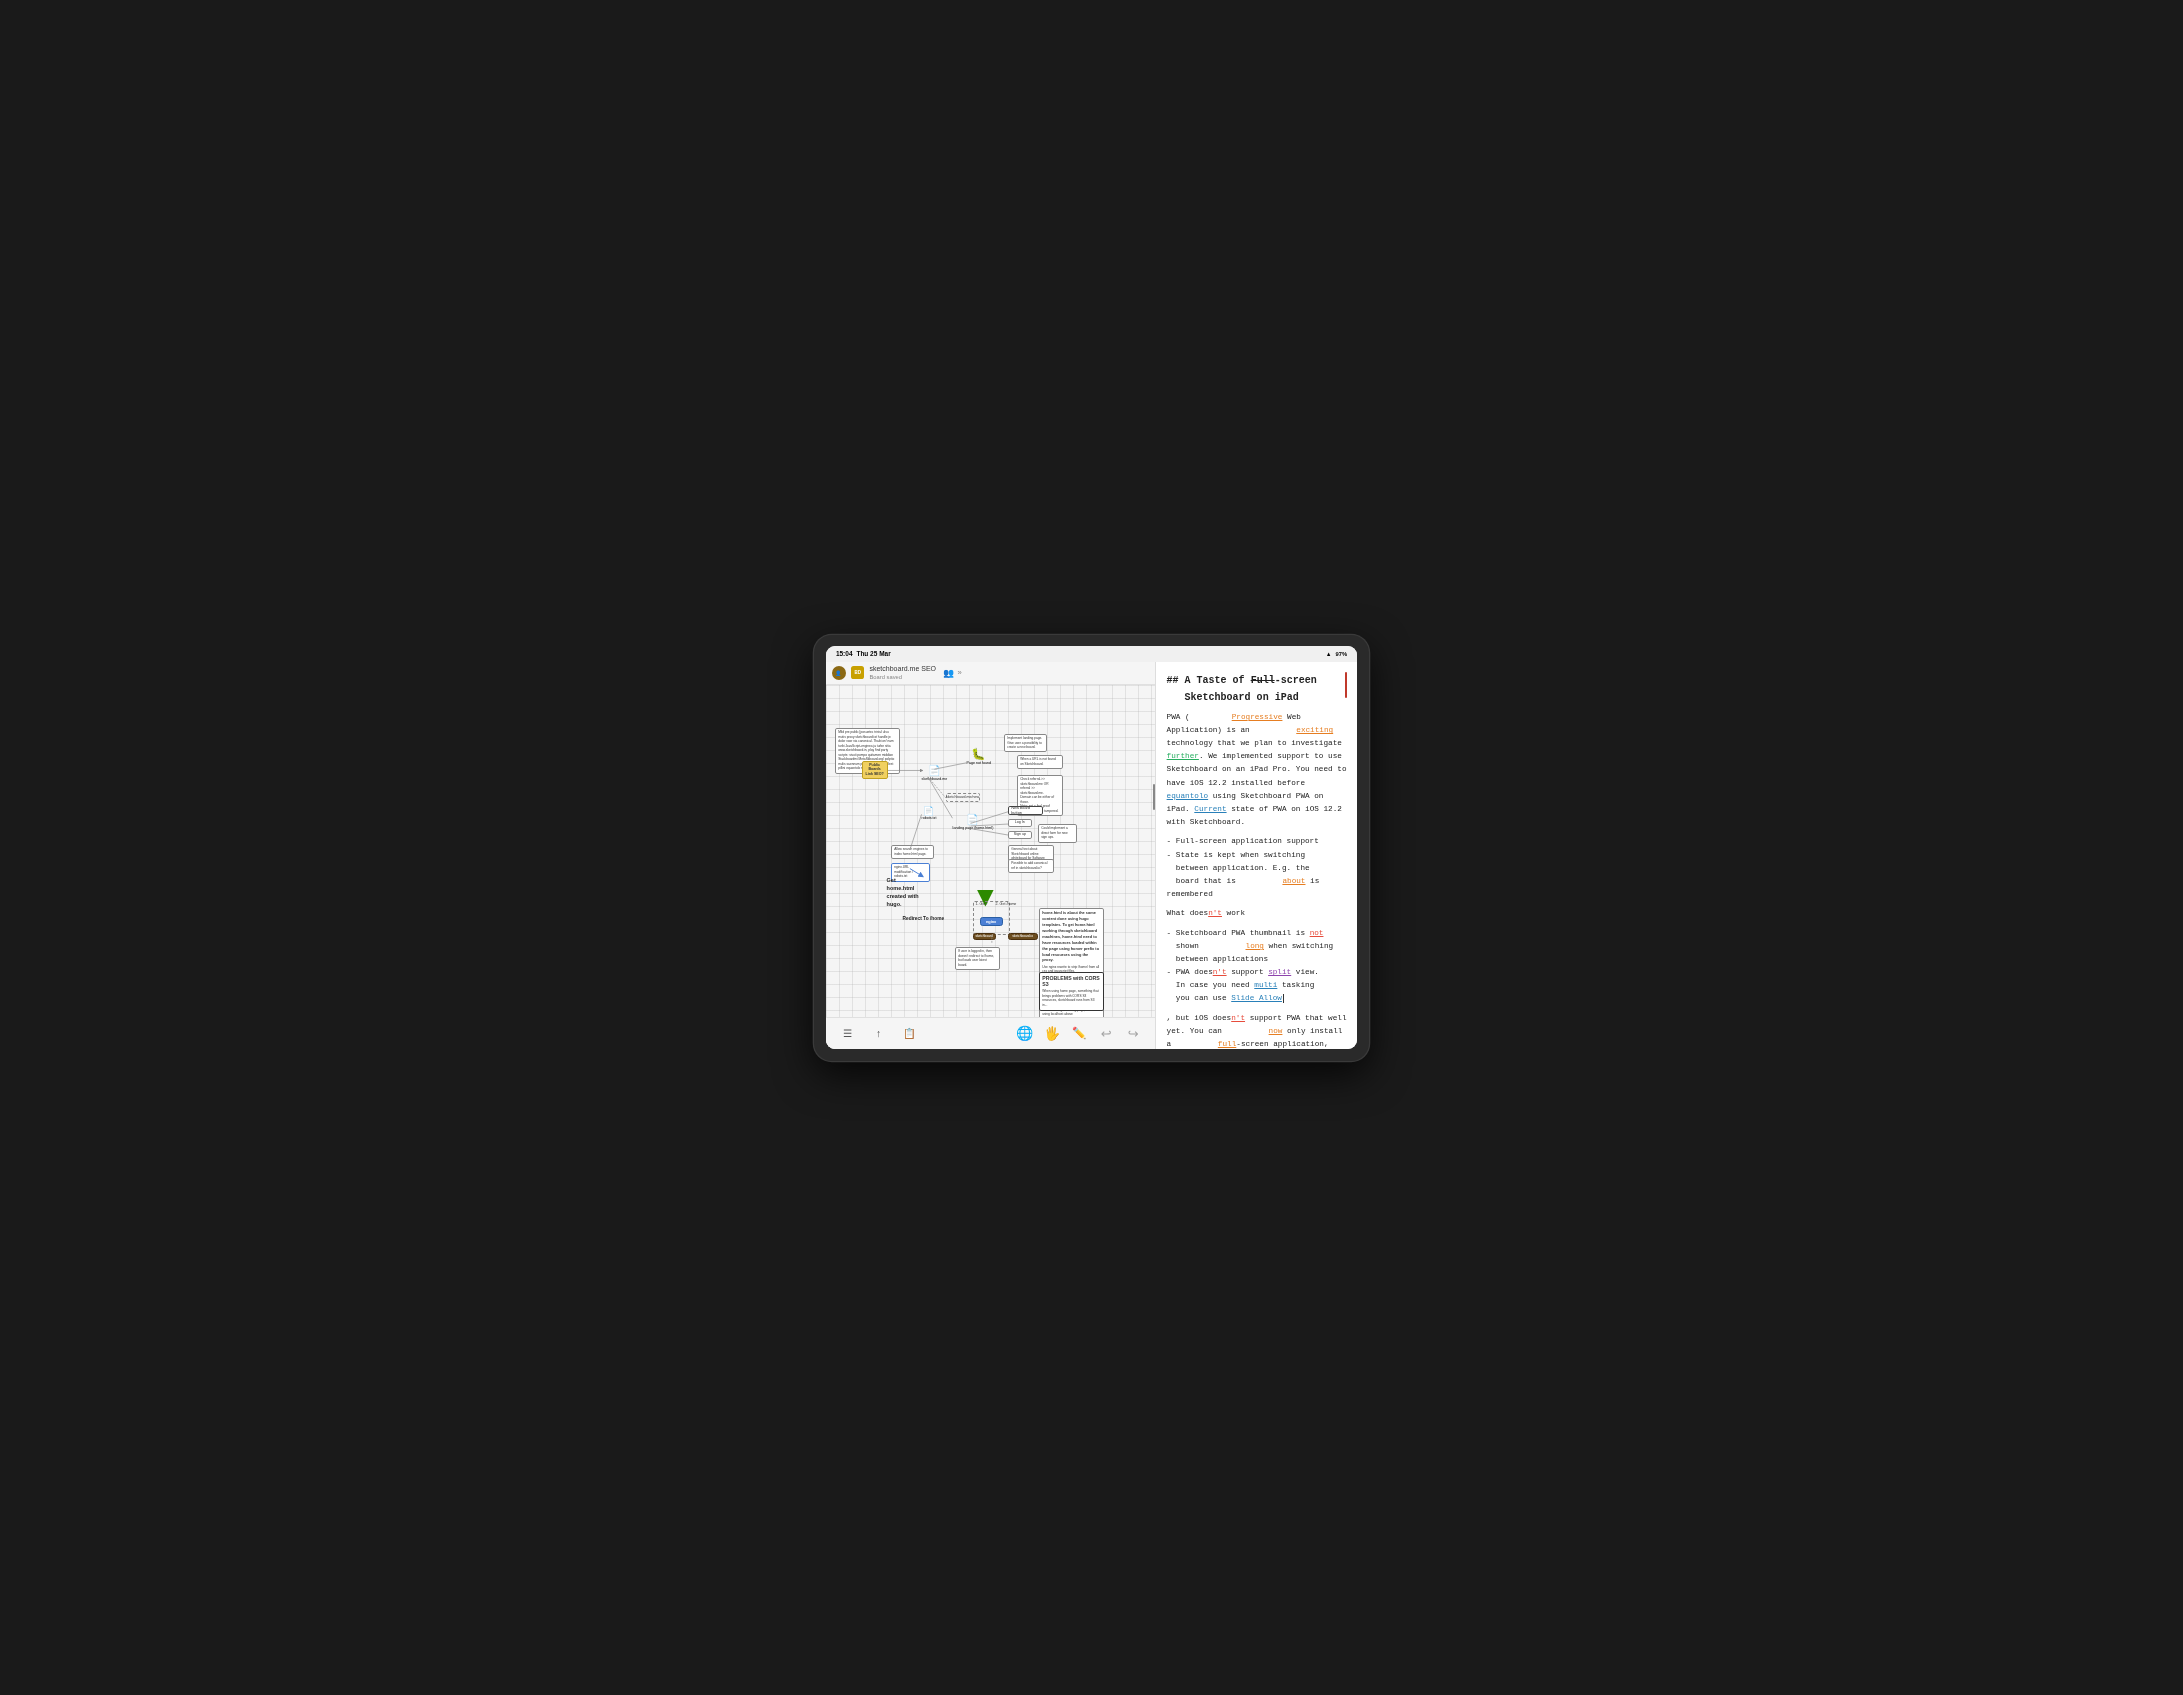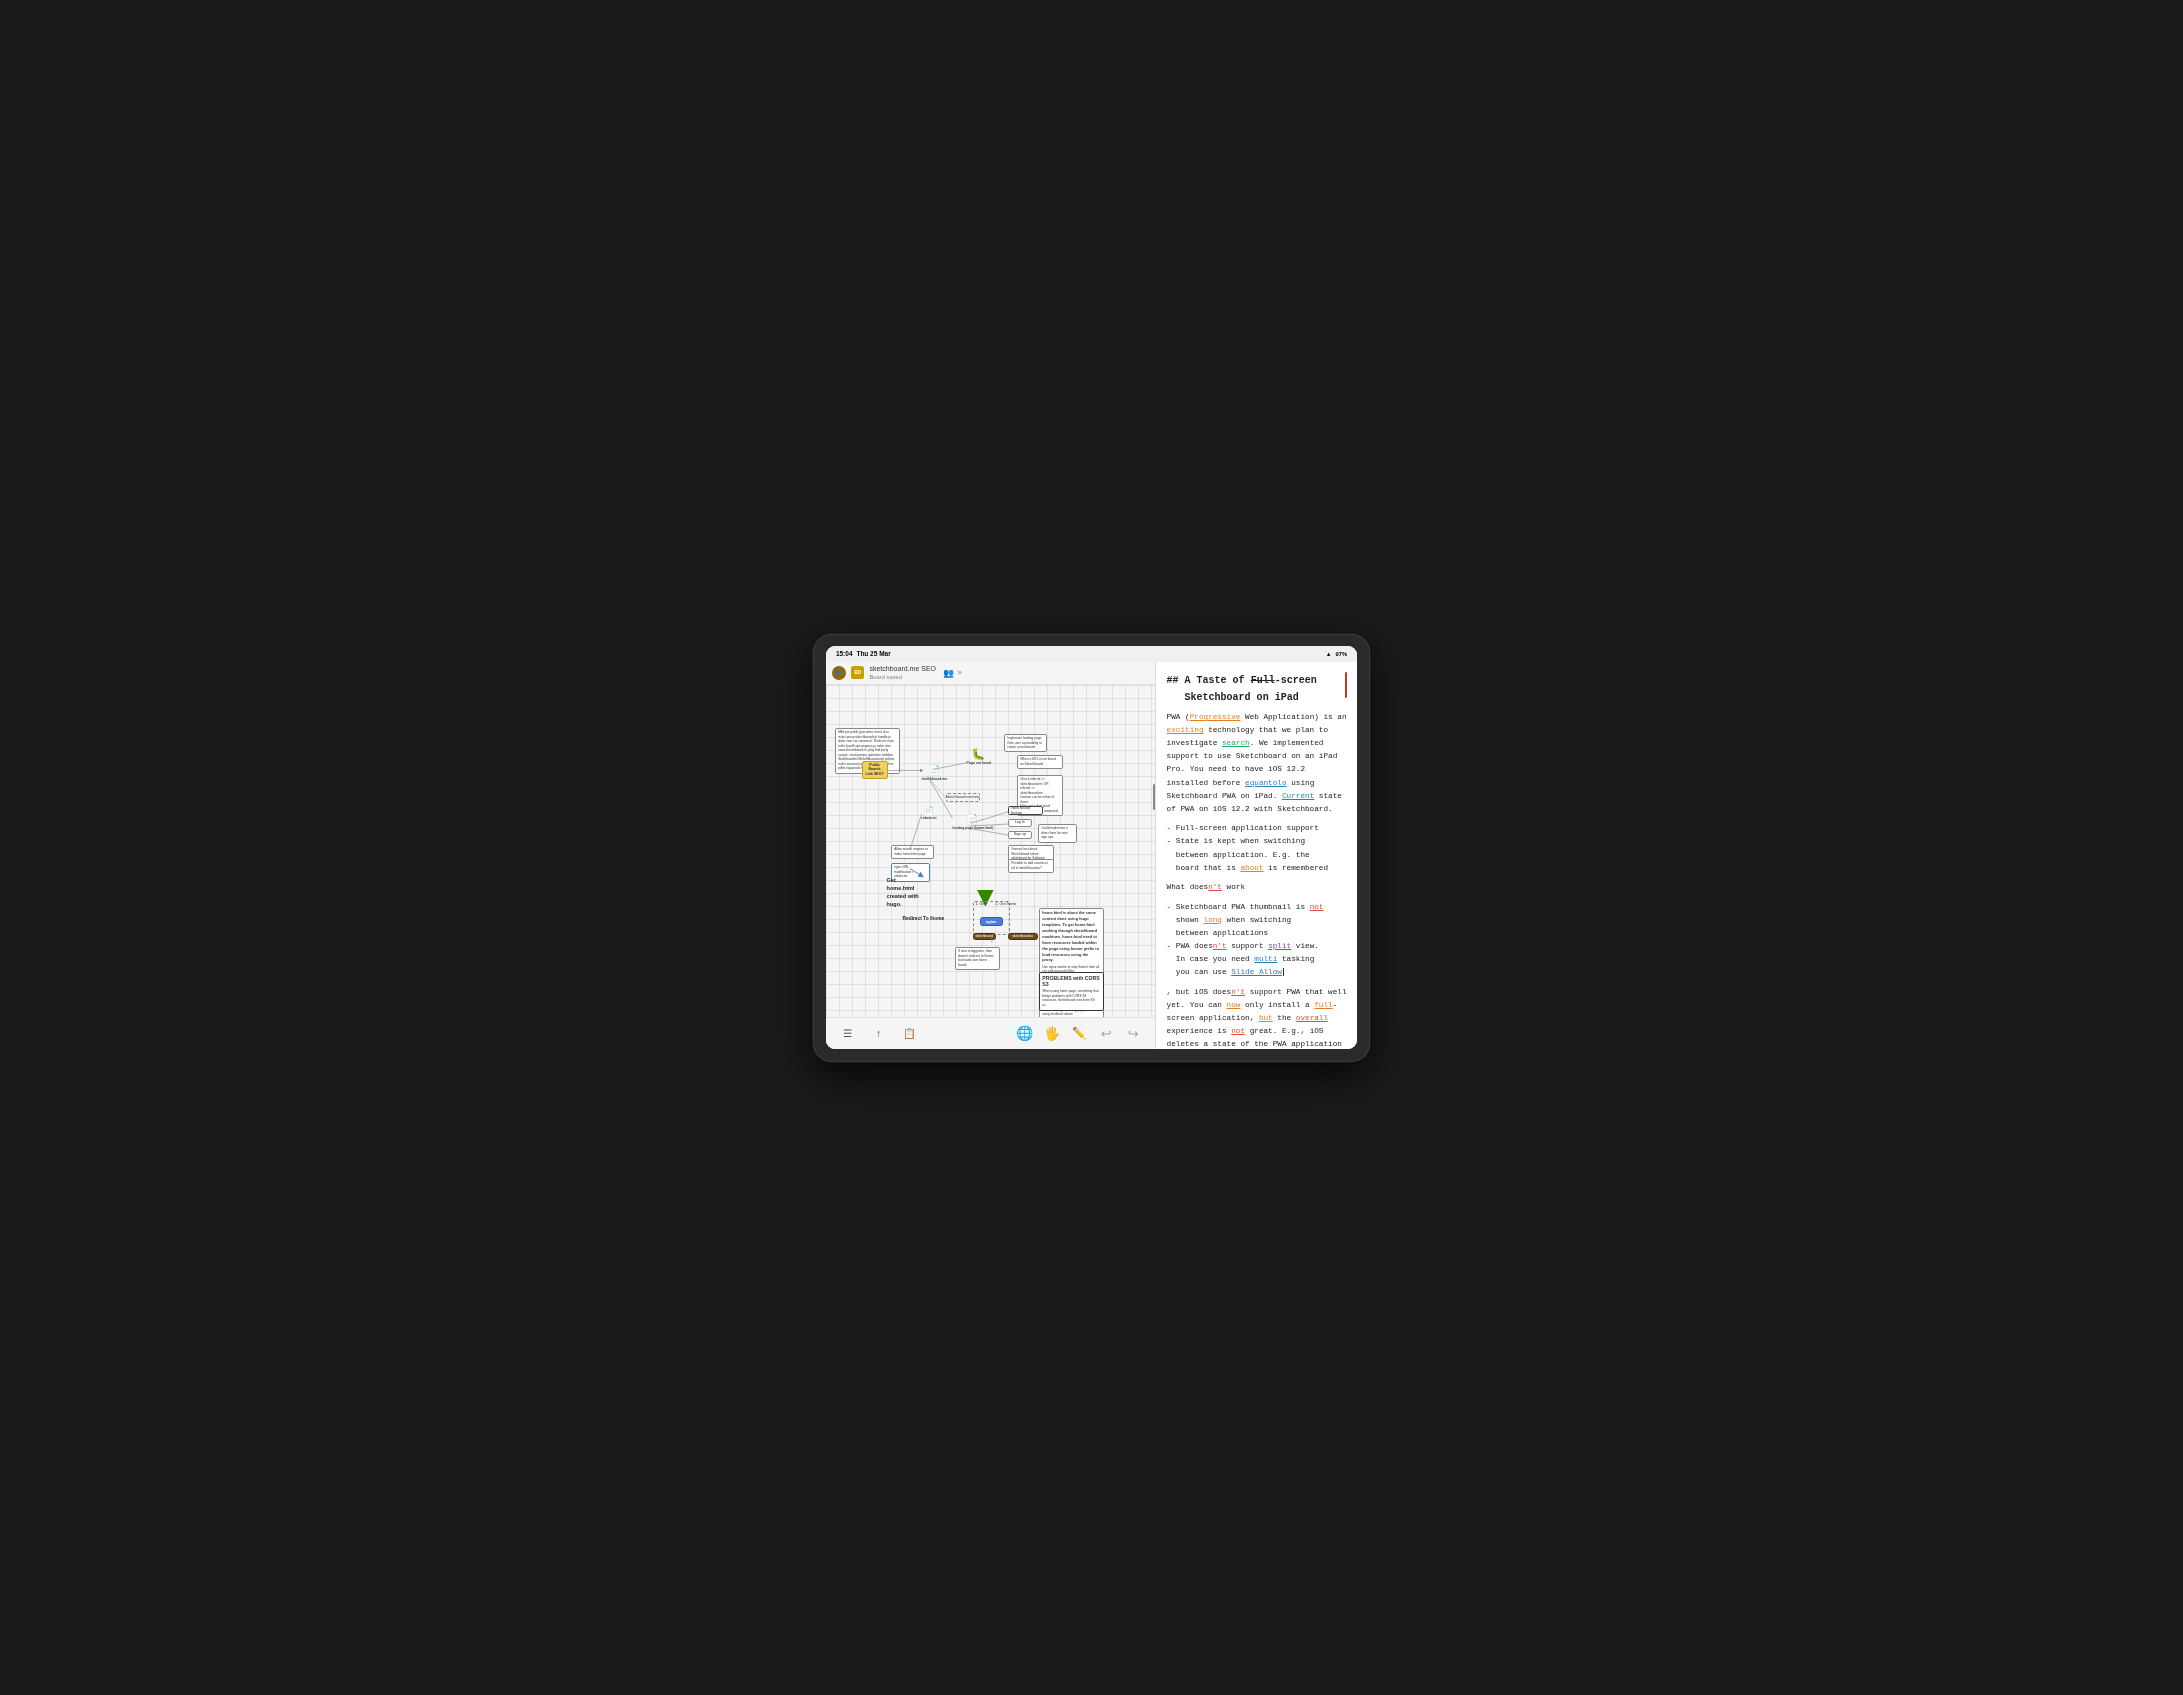--- a/index.html
+++ b/index.html
@@ -147,21 +147,21 @@
       border-left: 0.6px solid #ddd;
       padding: 10.3px;
       overflow-y: auto;
       font-family: 'Courier New', Courier, monospace;
       font-size: 7.7px;
       line-height: 1.7;
       color: #222;
     }
     .text-panel h2 { font-size: 10px; font-weight: bold; margin-bottom: 5.2px; font-family: 'Courier New', monospace; }
     .text-panel p { margin-bottom: 6.5px; }
-    .highlight-orange { color: #e67e22; text-decoration: underline; }
+    .highlight-orange { color: #e67e22; text-decoration: underline; margin-left: 42px; }
     .highlight-green { color: #27ae60; text-decoration: underline; }
     .highlight-blue { color: #2980b9; text-decoration: underline; }
     .highlight-red { color: #e74c3c; text-decoration: underline; }
     .highlight-purple { color: #8e44ad; text-decoration: underline; }
     .cursor-blink {
       display: inline-block;
       width: 1.3px;
       height: 8.4px;
       background: #333;
       vertical-align: middle;
@@ -442,21 +442,21 @@
         </div>
 
         <h2>
           ## A Taste of <span style="text-decoration: line-through;">Full</span>-screen<br>
           &nbsp;&nbsp;&nbsp;Sketchboard on iPad
         </h2>
 
         <p>
           PWA (<span class="highlight-orange">Progressive</span> Web Application)
           is an <span class="highlight-orange">exciting</span> technology that we
-          plan to investigate <span class="highlight-green">search</span>. We
+          plan to investigate <span class="highlight-green">further</span>. We
           implemented support to use
           Sketchboard on an iPad Pro. You
           need to have iOS 12.2 installed
           before <span class="highlight-blue">equantolo</span> using Sketchboard
           PWA on iPad. <span class="highlight-blue">Current</span> state of PWA
           on iOS 12.2 with Sketchboard.
         </p>
 
         <p>
           - Full-screen application support<br>

